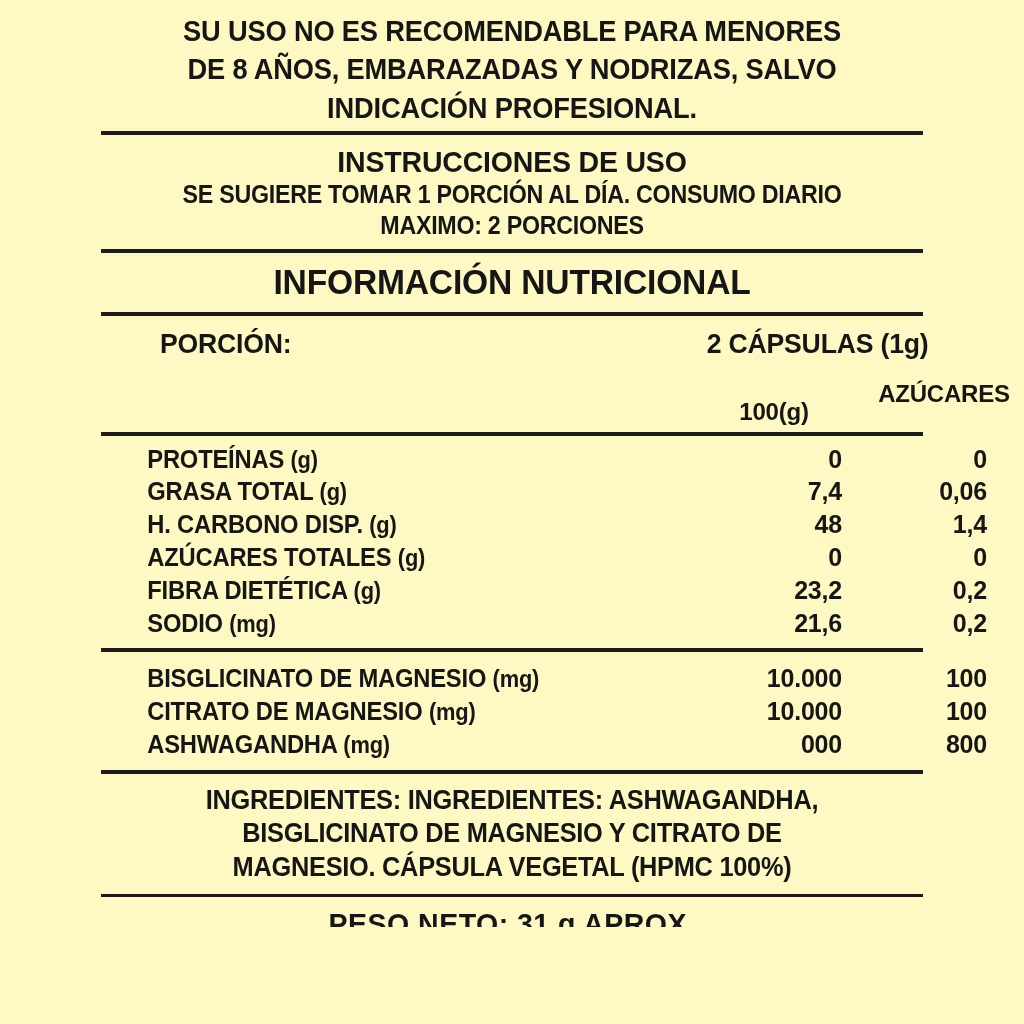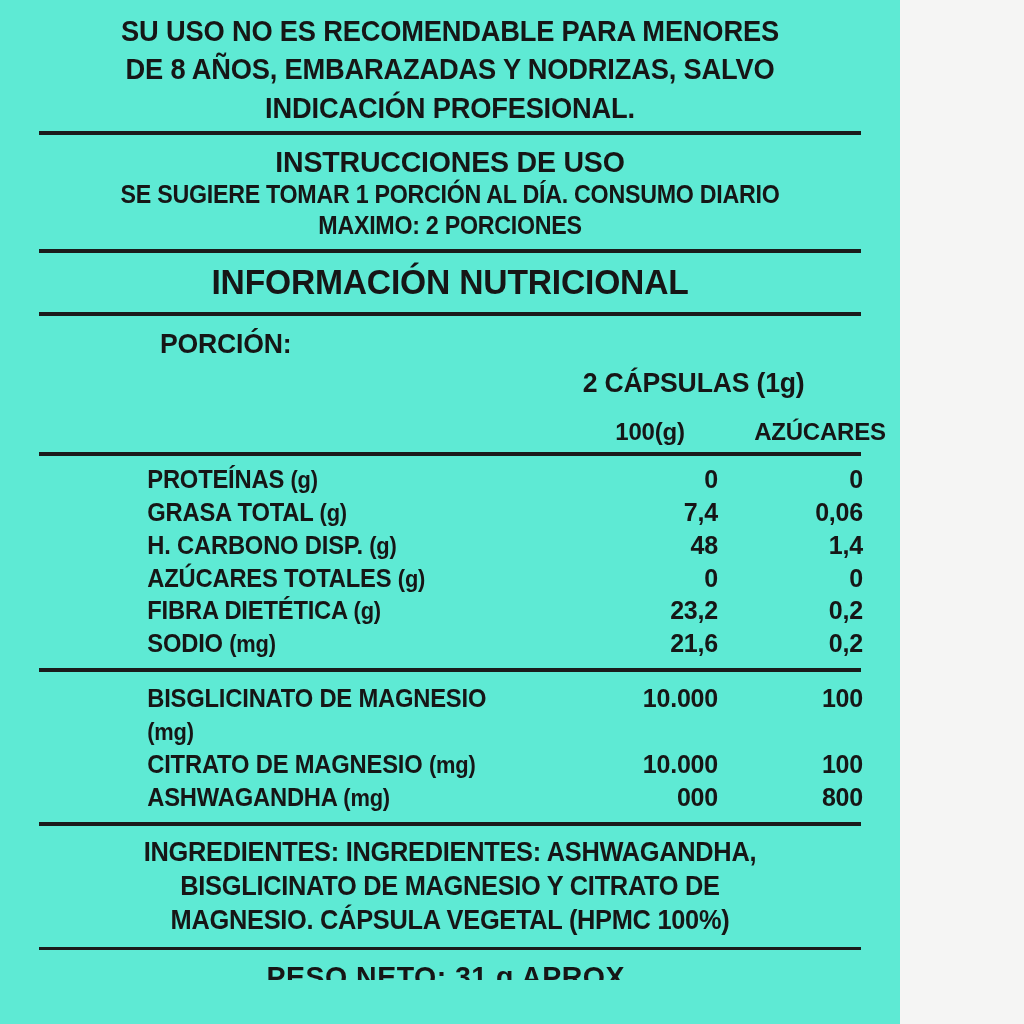--- a/index.html
+++ b/index.html
@@ -11,24 +11,24 @@
     width: 1024px;
     height: 1024px;
     background: #f5f5f4;
     font-family: "Liberation Sans", "DejaVu Sans", sans-serif;
     color: #161616;
     overflow: hidden;
   }
 
   .label {
     position: relative;
-    width: 900px;
+    width: 1024px;
     height: 1024px;
     box-sizing: border-box;
-    background: #5eead4;
+    background: #fef9c3;
   }
 
   .rule {
     height: 4px;
     background: #1b1b1b;
     margin: 0 auto;
     width: 822px;
   }
   .rule.thin {
     height: 3px;
@@ -88,21 +88,20 @@
     padding: 9px 0 4px 0;
   }
   .serving-row {
     display: flex;
     align-items: baseline;
     padding: 0 96px 0 160px;
     font-weight: bold;
     font-size: 28px;
     line-height: 1.37;
     letter-spacing: -0.2px;
-    flex-direction: column;
   }
   .serving-row .s-key {
     flex: 0 0 auto;
     transform: scaleX(0.95);
     transform-origin: left;
   }
   .serving-row .s-val {
     margin-left: auto;
     transform: scaleX(0.95);
     transform-origin: right;
@@ -115,20 +114,21 @@
     font-weight: bold;
     font-size: 24px;
     letter-spacing: -0.2px;
   }
   .col-heads .ch-spacer {
     flex: 1 1 auto;
   }
   .col-heads .ch-100 {
     flex: 0 0 180px;
     text-align: center;
+    margin-top: 18px;
   }
   .col-heads .ch-por {
     flex: 0 0 160px;
     text-align: center;
   }
 
   .nutri-rows {
     padding: 7px 0 8px 0;
   }
   .ingredient-rows {

